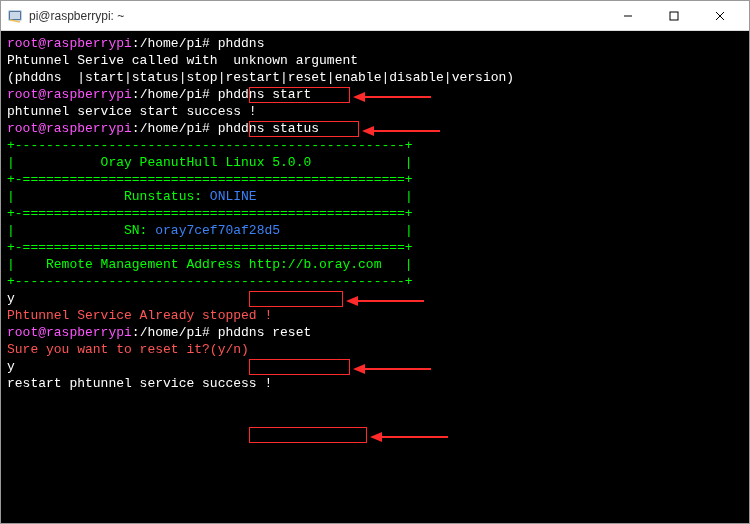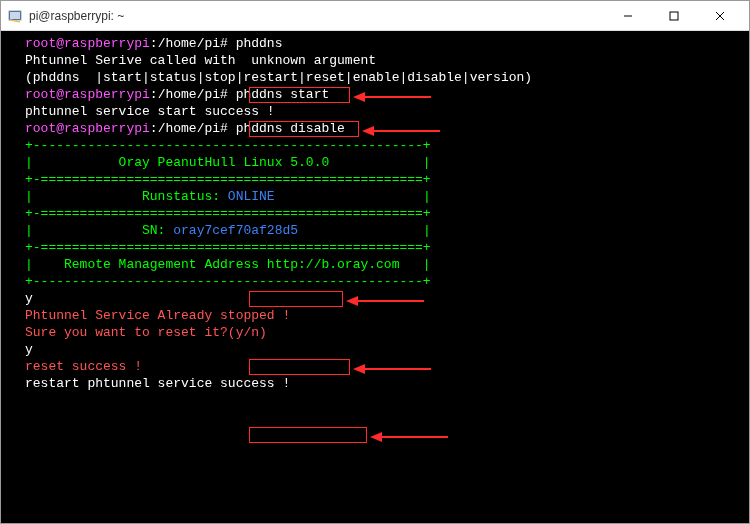--- a/index.html
+++ b/index.html
@@ -48,21 +48,21 @@
     display: flex;
     align-items: center;
     justify-content: center;
     cursor: pointer;
     font-family: sans-serif;
   }
   .terminal {
     flex: 1;
     background: #000;
     color: #fff;
-    padding: 4px 24px;
+    padding: 4px 6px;
     overflow: hidden;
     position: relative;
     line-height: 17px;
     font-family: "Courier New", monospace;
     font-size: 13px;
   }
   .line { white-space: pre; position: relative; }
   .magenta { color: #ff55ff; }
   .green { color: #00ff00; }
   .yellow { color: #3b82f6; }
@@ -112,38 +112,38 @@
     </div>
   </div>
 
   <div class="terminal">
 
     <div class="line"><span class="magenta">root@raspberrypi</span><span class="white">:/home/pi#</span><span class="white"> </span><span class="white">phddns</span></div>
     <div class="line white">Phtunnel Serive called with  unknown argument</div>
     <div class="line white">(phddns  |start|status|stop|restart|reset|enable|disable|version)</div>
     <div class="line"><span class="magenta">root@raspberrypi</span><span class="white">:/home/pi#</span><span class="white"> </span><span class="white">phddns start</span></div>
     <div class="line white">phtunnel service start success !</div>
-    <div class="line"><span class="magenta">root@raspberrypi</span><span class="white">:/home/pi#</span><span class="white"> </span><span class="white">phddns disable</span></div>
+    <div class="line"><span class="magenta">root@raspberrypi</span><span class="white">:/home/pi#</span><span class="white"> </span><span class="white">phddns status</span></div>
 
     <div class="line green">+--------------------------------------------------+</div>
     <div class="line green">|           Oray PeanutHull Linux 5.0.0            |</div>
     <div class="line green">+-=================================================+</div>
     <div class="line"><span class="green">|              Runstatus:</span><span class="yellow"> ONLINE</span><span class="green">                   |</span></div>
     <div class="line green">+-=================================================+</div>
     <div class="line"><span class="green">|              SN:</span><span class="yellow"> oray7cef70af28d5</span><span class="green">                |</span></div>
     <div class="line green">+-=================================================+</div>
     <div class="line green">|    Remote Management Address http://b.oray.com   |</div>
     <div class="line green">+--------------------------------------------------+</div>
 
     <div class="line white">y</div>
     <div class="line red">Phtunnel Service Already stopped !</div>
 
+    <div class="line"><span class="magenta">root@raspberrypi</span><span class="white">:/home/pi#</span><span class="white"> </span><span class="white">phddns reset</span></div>
     <div class="line red">Sure you want to reset it?(y/n)</div>
     <div class="line white">y</div>
-    <div class="line red">reset success !</div>
 
     <div class="line white">restart phtunnel service success !</div>
 
     <div id="boxes">
         <div class="box" style="left: 248px; top: 56px; width: 101px; height: 16px;"></div>
         <div class="box" style="left: 248px; top: 90px; width: 110px; height: 16px;"></div>
         <div class="box" style="left: 248px; top: 260px; width: 94px; height: 16px;"></div>
         <div class="box" style="left: 248px; top: 328px; width: 101px; height: 16px;"></div>
         <div class="box" style="left: 248px; top: 396px; width: 118px; height: 16px;"></div>
       </div>

